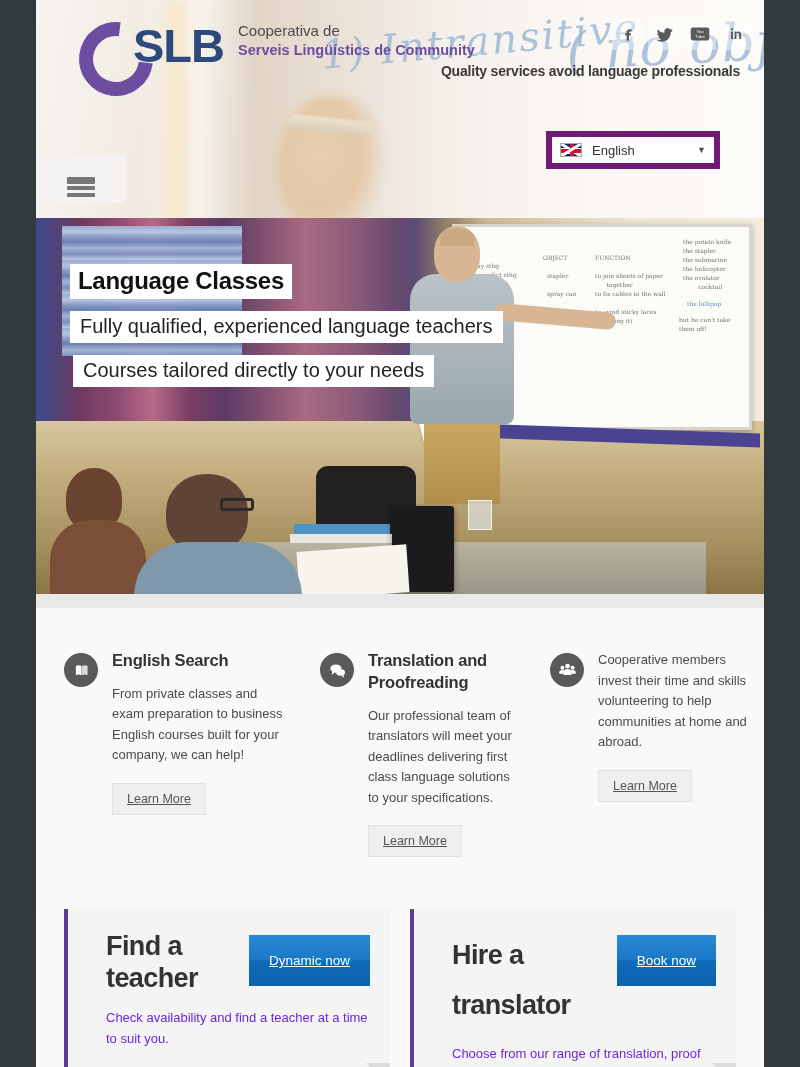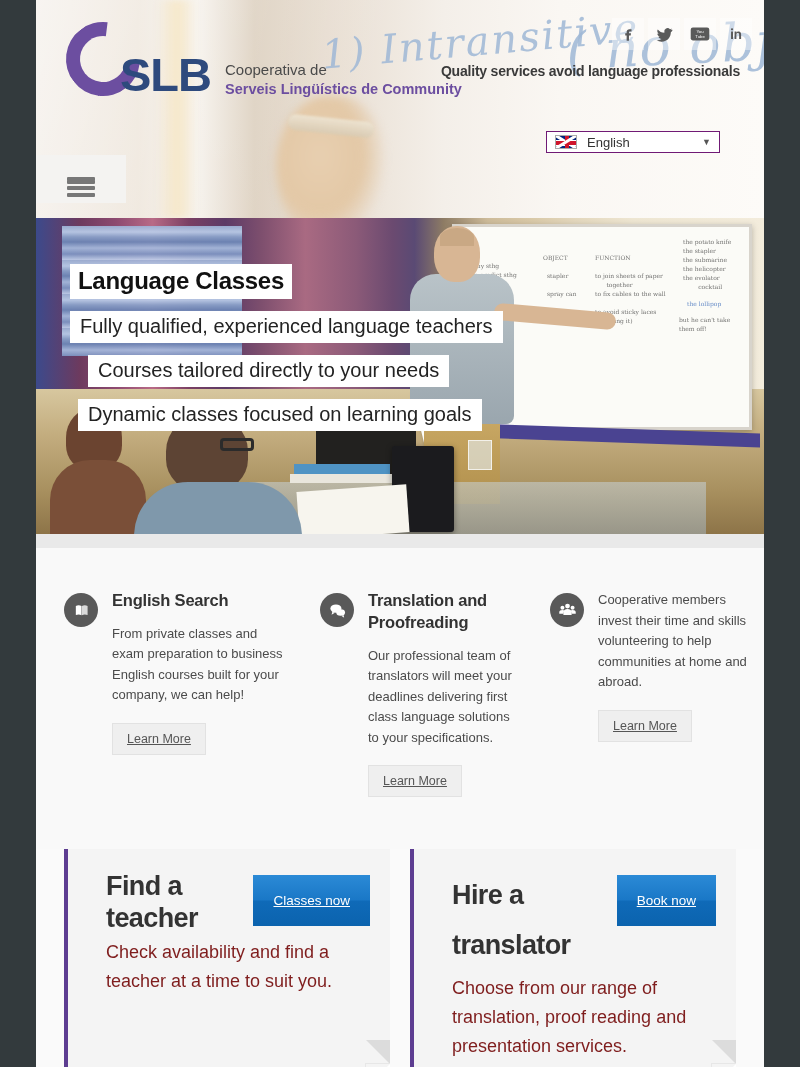--- a/index.html
+++ b/index.html
@@ -65,22 +65,22 @@
     opacity: .85;
   }
   .hdr-soft-col {
     position: absolute; left: 120px; top: 0; width: 42px; height: 218px;
     background: linear-gradient(90deg, rgba(246,228,190,0) 0%, rgba(246,228,190,.75) 50%, rgba(246,228,190,0) 100%);
     filter: blur(3px);
   }
 
   .logo {
     position: absolute;
-    left: 30px; top: 22px;
-    display: flex; align-items: flex-end;
+    left: 43px; top: 22px;
+    display: flex; align-items: flex-start;
   }
   .logo-mark {
     position: relative;
     width: 76px; height: 76px;
     flex: none;
   }
   .logo-c {
     position: absolute; left: 0; top: 0;
     width: 74px; height: 74px;
     border: 14px solid #6c4ea0;
@@ -150,23 +150,23 @@
   .search-box input::placeholder { color: #8d8d8d; }
   .search-btn {
     width: 28px; height: 26px;
     display: flex; align-items: center; justify-content: center;
     background: transparent; border: 0; cursor: pointer;
   }
 
   .lang {
     position: absolute;
     right: 44px; top: 131px;
-    width: 174px; height: 22px;
+    width: 174px; height: 38px;
     background: #fff;
-    border: 1px solid #701a75;
+    border: 6px solid #701a75;
     display: flex; align-items: center;
     padding: 0 8px;
     cursor: pointer;
   }
   .flag {
     position: relative;
     width: 22px; height: 14px;
     overflow: hidden;
     flex: none;
     background: #00247d;
@@ -205,21 +205,21 @@
   }
   .hamburger span {
     display: block; width: 28px; height: 4px;
     background: #777; margin: 2.5px 0; border-radius: 1px;
   }
   .ham-stack { display: block; }
 
   
   .hero {
     position: relative;
-    height: 316px;
+    height: 376px;
     overflow: hidden;
     background: #6d5c4a;
   }
   .hero-bg { position: absolute; inset: 0; }
   .hero-wall {
     position: absolute; left:0; top:0; width: 100%; height: 58%;
     background: linear-gradient(90deg,
       #3c4a8c 0%, #6d3a5e 6%, #8d4a70 11%,
       #b86a86 16%, #7a3f63 21%, #5c3a66 26%,
       #7e4f6e 31%, #a96a82 37%, #8b5a78 44%,
@@ -320,21 +320,21 @@
     letter-spacing: -0.3px;
   }
   .h-sub {
     display: inline-block;
     background: #fff;
     font-size: 20px; color: #232323; font-weight: 400;
     padding: 4px 10px 5px 10px;
     margin-top: 12px;
   }
   .h-sub-row { display: block; }
-  .h-sub-row.r2 { margin-left: 18px; }
+  .h-sub-row.r2 { margin-left: 3px; }
   .h-sub-row.r3 { margin-left: 8px; }
 
   
   .divider-strip { height: 14px; background: #e9e9e9; }
   .services {
     background: #f9f9f9;
     padding: 42px 0 52px 0;
     display: flex;
   }
   .svc {
@@ -420,22 +420,22 @@
     display: inline-block;
     background: linear-gradient(180deg,#2b8ad6 0%, #1a78c7 48%, #0f6ab8 52%, #0b63ae 100%);
     color: #fff;
     font-size: 13.5px;
     text-decoration: underline;
     padding: 18px 20px;
     cursor: pointer;
     margin-top: 4px;
   }
   .panel-text {
-    font-size: 18px; color: #7f1d1d; line-height: 1.62;
-    margin-top: 3px;
+    font-size: 13px; color: #6d28d9; line-height: 1.62;
+    margin-top: 12px;
   }
 </style>
 </head>
 <body>
 
 <div class="page">
 
   <div class="header">
     <div class="header-bg"></div>
     <div class="hdr-soft-col"></div>
@@ -568,21 +568,20 @@
         <div class="st st-2-h"></div>
         <div class="st-glasses"></div>
         <div class="st st-2-b"></div>
       </div>
     </div>
 
     <div class="hero-titles">
       <div><span class="h-title">Language Classes</span></div>
       <div class="h-sub-row r1"><span class="h-sub">Fully qualified, experienced language teachers</span></div>
       <div class="h-sub-row r2"><span class="h-sub">Courses tailored directly to your needs</span></div>
-      <div class="h-sub-row r3"><span class="h-sub">Dynamic classes focused on learning goals</span></div>
     </div>
 
   </div>
 
   <div class="divider-strip"></div>
 
   <div class="services">
 
     <div class="svc">
       <div class="svc-icon">
@@ -631,21 +630,21 @@
       </div>
     </div>
 
   </div>
 
   <div class="panels">
 
     <div class="panel">
       <div class="panel-head">
         <div class="panel-title">Find a teacher</div>
-        <a class="panel-btn" href="#">Classes now</a>
+        <a class="panel-btn" href="#">Dynamic now</a>
       </div>
       <div class="panel-text">Check availability and find a teacher at a time to suit you.</div>
       <div class="panel-corner"></div>
     </div>
 
     <div class="panel">
       <div class="panel-head">
         <div class="panel-title wide-gap">Hire a translator</div>
         <a class="panel-btn" href="#">Book now</a>
       </div>

